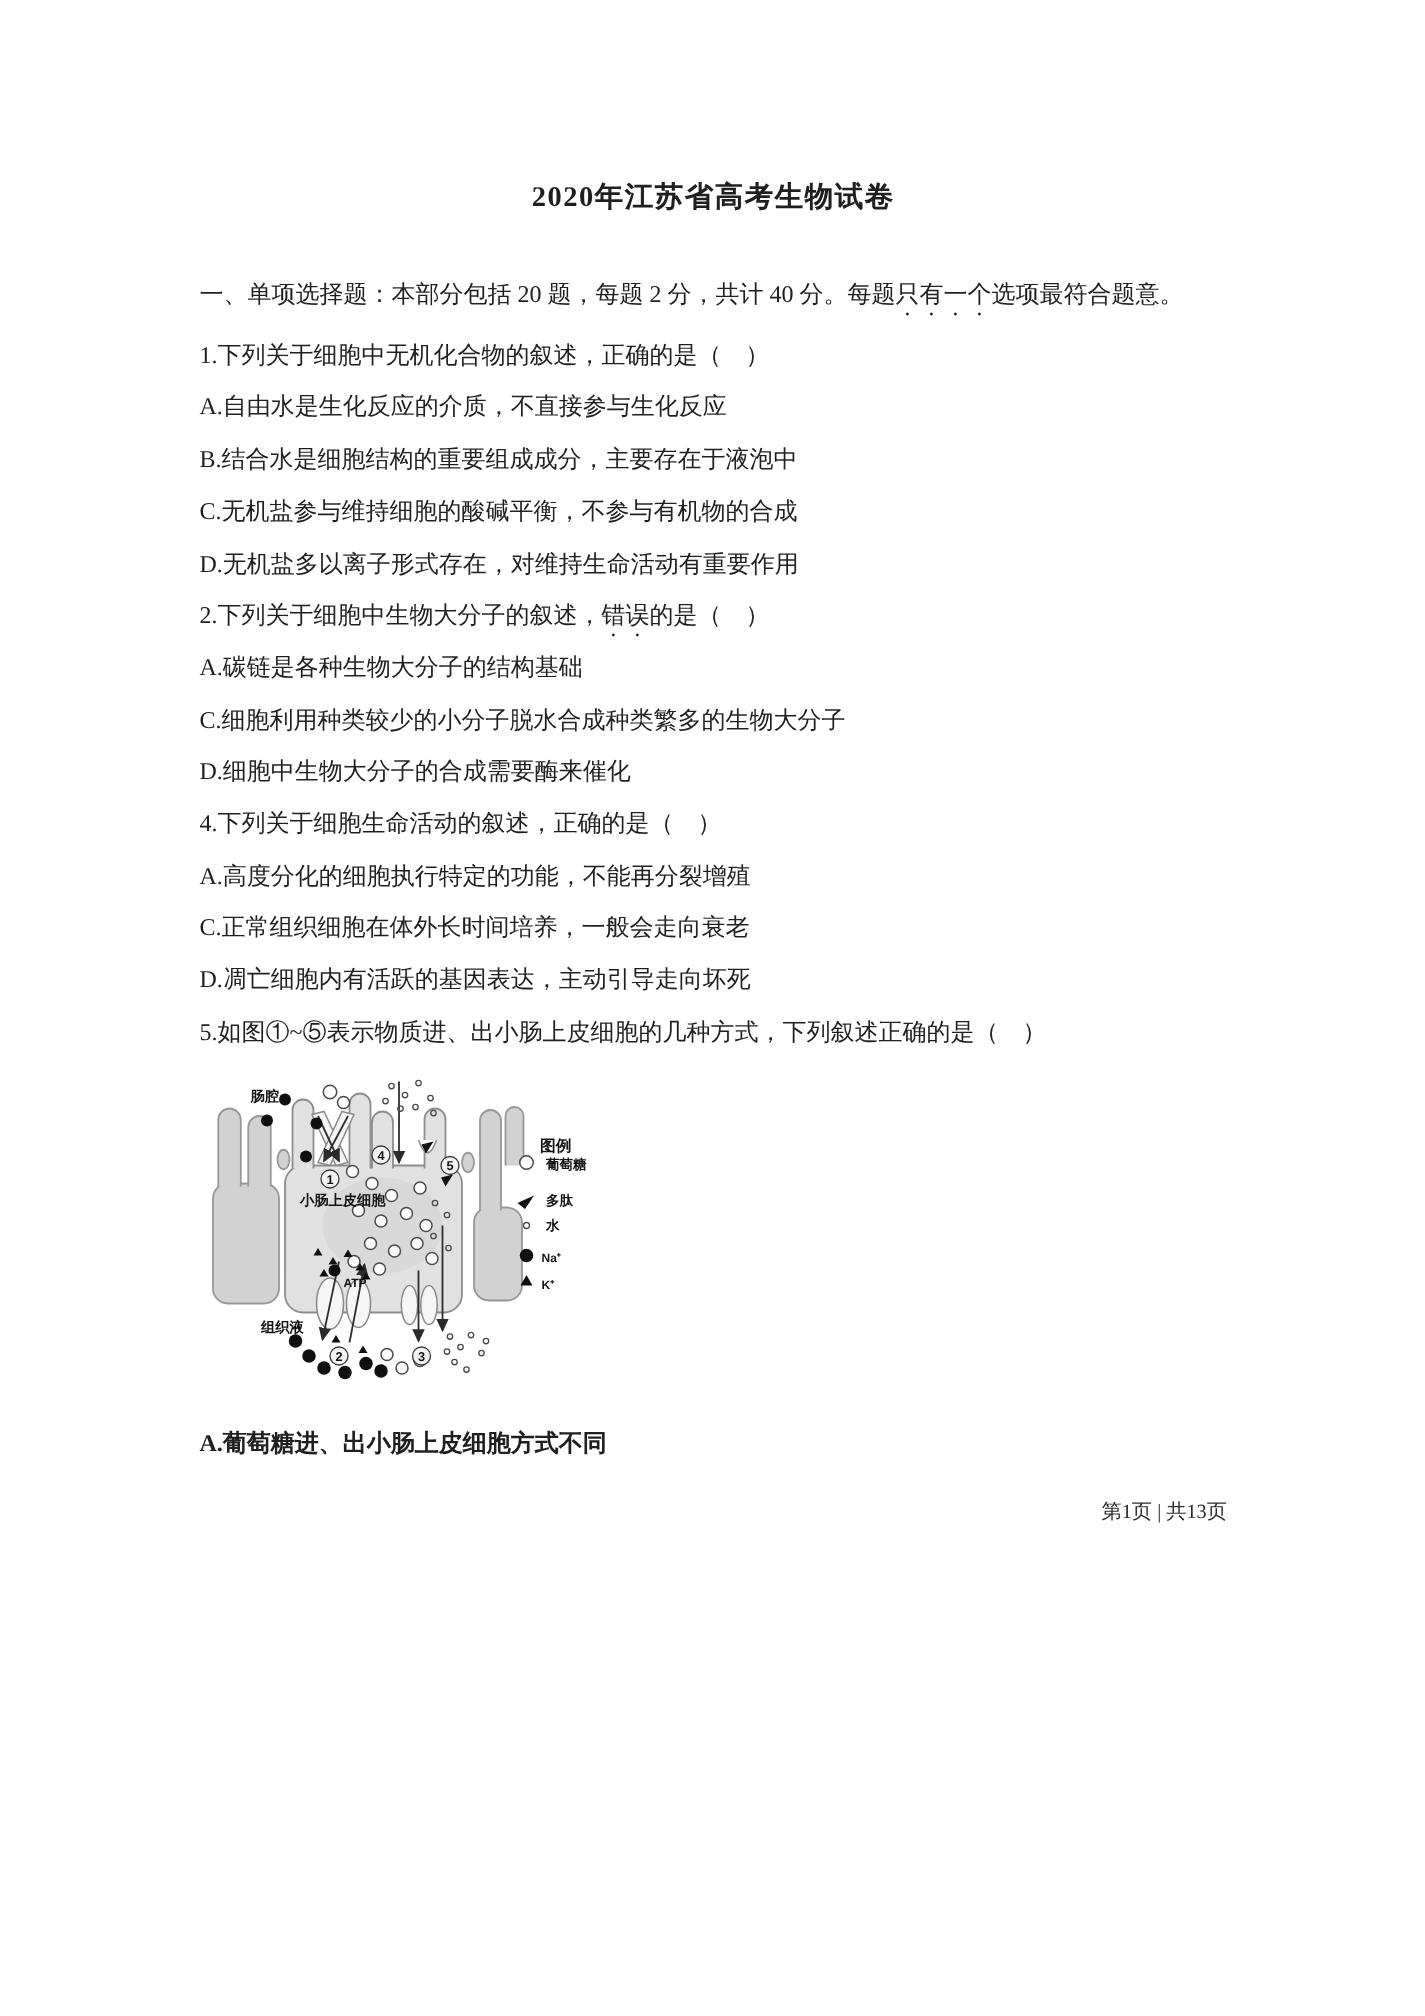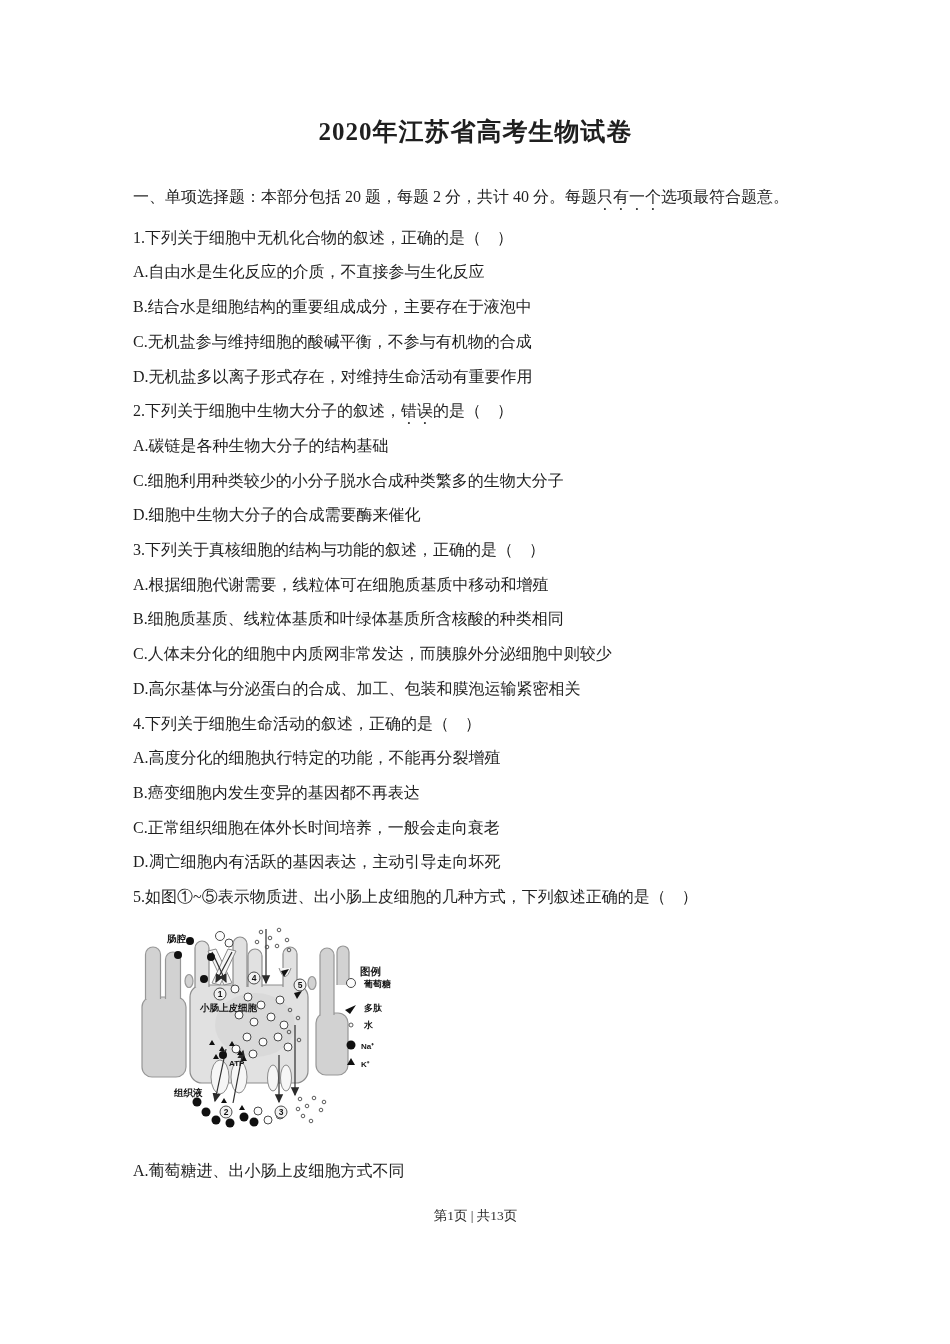--- a/index.html
+++ b/index.html
@@ -4,36 +4,36 @@
 <style>
   * { margin:0; padding:0; box-sizing:border-box; }
   html,body { background:#ffffff; }
   body {
     width:950px; height:1344px; overflow:hidden; position:relative;
     font-family:"Liberation Serif","DejaVu Serif",serif;
     color:#1f1f1f;
   }
   .doc { padding:116px 132px 0 133px; }
   .title {
-    font-size:25px; font-weight:700; line-height:32px;
+    font-size:19px; font-weight:700; line-height:32px;
     text-align:center; letter-spacing:1px; margin-bottom:32px;
   }
   .line { font-size:16px; line-height:34.7px; white-space:nowrap; }
   .questions { margin-top:6px; }
   .em {
     -webkit-text-emphasis-style:filled dot;
     -webkit-text-emphasis-position:under;
     text-emphasis-style:filled dot;
     text-emphasis-position:under;
     text-emphasis-position:under left;
   }
   .figure-wrap { margin:10px 0 0 7px; width:280px; height:207px; }
-  .opt-after { margin-top:22px; }
+  .opt-after { margin-top:22px;font-weight:bold; }
   .footer {
-    margin-top:18px; text-align:center; font-size:13.5px;
+    margin-top:18px; text-align:right; font-size:13.5px;
     line-height:20px; color:#2b2b2b;
   }
   
   .c2   { fill:#d2d2d2; stroke:#979797; stroke-width:1.2; }
   .cm   { fill:#e1e1e1; stroke:#8d8d8d; stroke-width:1.2; }
   .blotch { fill:#d5d5d5; opacity:.7; }
   .wp   { fill:#f6f6f6; stroke:#8a8a8a; stroke-width:1; }
   .ar   { stroke:#2e2e2e; stroke-width:1.2; fill:none; marker-end:url(#ah); }
   .gl   { fill:#fcfcfc; stroke:#4a4a4a; stroke-width:1; }
   .wa   { fill:none; stroke:#4a4a4a; stroke-width:.9; }
@@ -64,32 +64,24 @@
       <p class="line">D.无机盐多以离子形式存在，对维持生命活动有重要作用</p>
     </div>
 
     <div class="q">
       <p class="line"><span>2.下列关于细胞中生物大分子的叙述，</span><span class="em">错误</span><span>的是（　）</span></p>
       <p class="line">A.碳链是各种生物大分子的结构基础</p>
       <p class="line">C.细胞利用种类较少的小分子脱水合成种类繁多的生物大分子</p>
       <p class="line">D.细胞中生物大分子的合成需要酶来催化</p>
     </div>
 
-    <div class="q">
-      <p class="line"><span>3.下列关于真核细胞的结构与功能的叙述，正确的是（　）</span><span class="em"></span><span></span></p>
-      <p class="line">A.根据细胞代谢需要，线粒体可在细胞质基质中移动和增殖</p>
-      <p class="line">B.细胞质基质、线粒体基质和叶绿体基质所含核酸的种类相同</p>
-      <p class="line">C.人体未分化的细胞中内质网非常发达，而胰腺外分泌细胞中则较少</p>
-      <p class="line">D.高尔基体与分泌蛋白的合成、加工、包装和膜泡运输紧密相关</p>
-    </div>
 
     <div class="q">
       <p class="line"><span>4.下列关于细胞生命活动的叙述，正确的是（　）</span><span class="em"></span><span></span></p>
       <p class="line">A.高度分化的细胞执行特定的功能，不能再分裂增殖</p>
-      <p class="line">B.癌变细胞内发生变异的基因都不再表达</p>
       <p class="line">C.正常组织细胞在体外长时间培养，一般会走向衰老</p>
       <p class="line">D.凋亡细胞内有活跃的基因表达，主动引导走向坏死</p>
     </div>
 
     <div class="q">
       <p class="line"><span>5.如图①~⑤表示物质进、出小肠上皮细胞的几种方式，下列叙述正确的是（　）</span><span class="em"></span><span></span></p>
 
       <div class="figure-wrap">
         <svg viewBox="0 0 280 207" width="280" height="207">
           <defs>

